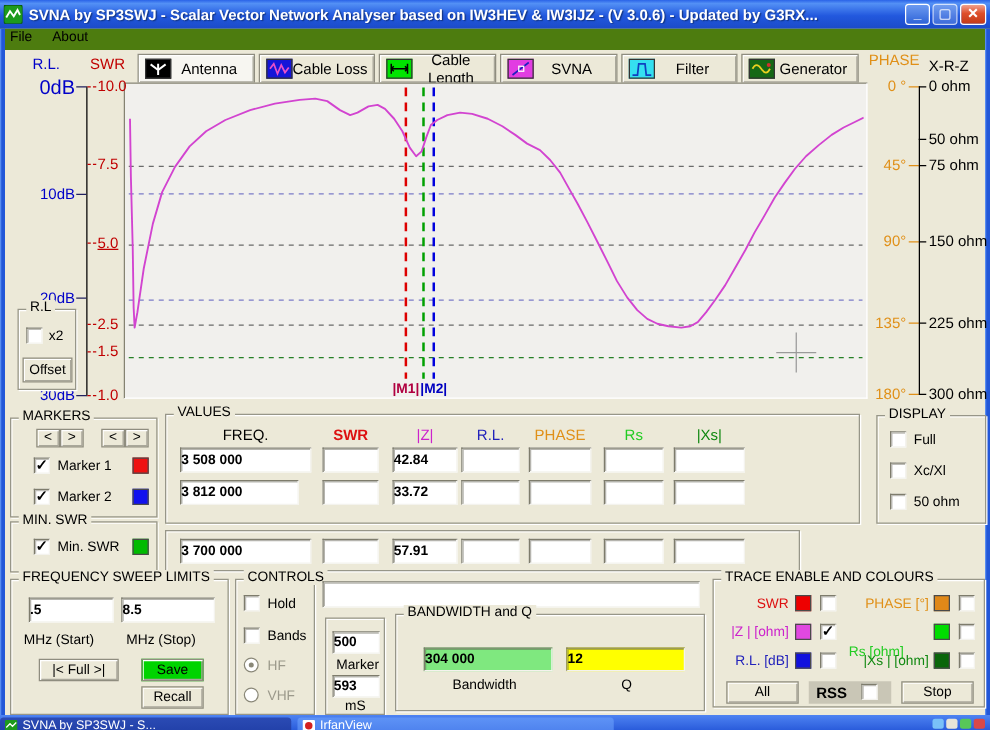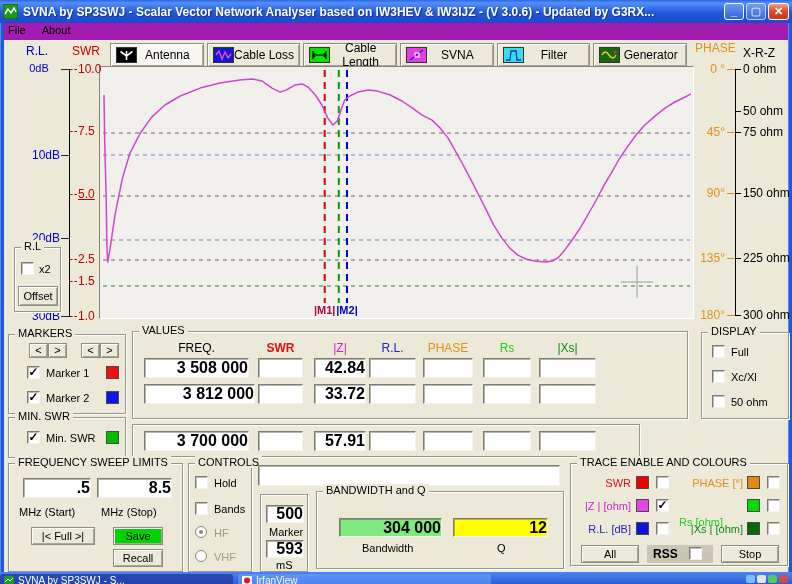--- a/index.html
+++ b/index.html
@@ -12,21 +12,21 @@
     background:linear-gradient(180deg,#2A63E8 0%,#5390F5 12%,#2258DE 55%,#1B4BC8 100%);
     display:flex;align-items:center;padding:0 3px;}
   #title-text{color:#fff;font-weight:bold;font-size:12px;margin-left:5px;white-space:nowrap;overflow:hidden;
     text-shadow:1px 1px 1px #12337E;flex:1;}
   .winbtn{width:20px;height:17px;margin-left:2px;border:1px solid #fff;border-radius:3px;
     color:#fff;font-weight:bold;font-size:11px;line-height:15px;text-align:center;flex:none;}
   #btn-min{background:linear-gradient(180deg,#6C9AF0,#2E63D8);}
   #btn-max{background:linear-gradient(180deg,#7FA6EE,#4A77DE);opacity:.75;}
   #btn-close{background:linear-gradient(180deg,#F0A08C,#DE4E2A 45%,#C23A18);width:21px;}
   
-  #menubar{position:absolute;left:0;top:23px;width:792px;height:17px;background:#a21caf;display:flex;}
+  #menubar{position:absolute;left:0;top:23px;width:792px;height:17px;background:#4d7c0f;display:flex;}
   .menu-item{padding:1px 8px 0 8px;}
   
   .sideborder{position:absolute;top:23px;height:549px;width:4px;background:#2257D8;box-shadow:inset 1px 0 0 #578CF0;}
   
   #toolbar{position:absolute;left:110px;top:43px;width:580px;height:24px;display:flex;}
   .tbtn{flex:1;margin-right:3px;background:#ECE9D8;border:1px solid #8F8D7F;
     box-shadow:inset 1px 1px 0 #FFF,inset -1px -1px 0 #A9A79A;
     display:flex;align-items:center;padding:0 5px;}
   .tbtn.active{background:#F7F6F1;}
   .tbicon{width:21px;height:16px;flex:none;border:1px solid #333;}
@@ -37,21 +37,21 @@
   #plotframe{position:absolute;left:99px;top:66px;width:595px;height:253px;background:#F1F0ED;
     border:1px solid;border-color:#858371 #FFF #FFF #858371;}
   
   .grp{position:absolute;border:1px solid #979688;box-shadow:inset 1px 1px 0 #FFF,1px 1px 0 #FFF;}
   .legend{position:absolute;top:-8px;left:6px;background:#ECE9D8;padding:0 3px;font-size:11px;white-space:nowrap;}
   
   .btn{position:absolute;background:#ECE9D8;border:1px solid #8F8D7F;
     box-shadow:inset 1px 1px 0 #FFF,inset -1px -1px 0 #A9A79A;text-align:center;font-size:11px;}
   .inp{position:absolute;background:#fff;border:1px solid;border-color:#7E7C6C #F4F3EE #F4F3EE #7E7C6C;
     box-shadow:inset 1px 1px 0 rgba(90,88,76,.45);}
-  .num{font-weight:bold;font-size:16px;text-align:right;}
+  .num{font-weight:bold;font-size:11px;text-align:left;}
   .cb{position:absolute;width:13px;height:13px;background:#fff;border:1px solid;
     border-color:#7E7C6C #F4F3EE #F4F3EE #7E7C6C;box-shadow:inset 1px 1px 0 rgba(90,88,76,.4);
     font-size:12px;font-weight:bold;line-height:11px;text-align:center;}
   .radio{position:absolute;width:12px;height:12px;border-radius:50%;background:#fff;border:1px solid #8A8878;}
   .radio.on::after{content:"";position:absolute;left:3px;top:3px;width:4px;height:4px;border-radius:50%;background:#8A8878;}
   .swatch{position:absolute;width:13px;height:13px;border:1px solid #4A4A4A;}
   .lbl{position:absolute;white-space:nowrap;}
   .gray{color:#9B998B;}
   
   #taskbar{position:absolute;left:0;top:572px;width:792px;height:12px;overflow:hidden;
@@ -155,21 +155,21 @@
       <line x1="338.8" x2="338.8" y1="70" y2="303" stroke="#00A000" stroke-width="2" stroke-dasharray="7 5"></line>
       <line x1="347.01800000000003" x2="347.01800000000003" y1="70" y2="303" stroke="#0000DD" stroke-width="2" stroke-dasharray="7 5"></line>
       <text x="347.01800000000003" y="314" fill="#0000C0" text-anchor="middle" font-size="11" font-weight="bold" font-family="Liberation Sans, sans-serif">|M2|</text>
       <polyline points="104.0,95.0 104.7,141.1 106.2,199.2 106.9,246.0 107.7,262.1 109.9,249.9 115.0,214.8 122.3,178.9 129.7,153.7 140.0,133.5 151.7,117.1 164.9,105.0 180.3,96.0 200.1,88.1 219.9,82.9 239.7,79.9 252.2,78.9 261.8,80.9 272.0,88.1 280.1,92.1 286.0,90.1 294.8,85.1 302.1,83.9 308.0,87.1 315.3,95.0 321.9,105.0 327.8,118.1 332.9,125.0 337.3,121.1 341.0,109.9 344.7,100.0 349.8,96.0 357.9,92.1 368.1,90.1 377.7,91.1 390.2,95.0 401.9,101.0 412.2,107.9 421.7,114.9 432.0,120.1 440.1,128.0 448.1,138.1 454.7,149.9 462.1,163.0 470.1,178.1 478.2,194.0 486.3,210.1 493.6,224.9 501.7,237.9 509.8,248.1 517.8,255.1 525.9,259.0 534.7,261.0 545.0,262.1 552.3,261.0 558.2,257.7 564.8,249.9 572.1,240.0 580.2,228.1 588.3,214.0 596.3,200.0 603.7,185.9 611.8,172.1 619.8,158.0 627.9,146.1 636.0,135.0 644.8,125.0 655.0,116.1 665.3,107.9 674.9,102.0 685.1,97.0 691.0,94.0" fill="none" stroke="#D244D0" stroke-width="1.5" stroke-linejoin="round"></polyline>
       <line x1="621" x2="653" y1="282" y2="282" stroke="#9A9A9A"></line>
       <line x1="637" x2="637" y1="266" y2="298" stroke="#9A9A9A"></line>
     </svg>
   <div id="left-axis">
       <div style="position: absolute; left: 69px; top: 69px; width: 1px; height: 248px; background: rgb(0, 0, 0);"></div>
       <div style="position: absolute; left: 61px; top: 69px; width: 8px; height: 1px; background: rgb(32, 32, 96);"></div>
-      <div style="position: absolute; left: 18px; top: 62px; width: 42px; text-align: center; color: rgb(0, 0, 200); font-size: 11px;">0dB</div>
+      <div style="position: absolute; left: 18px; top: 62px; width: 42px; text-align: right; color: rgb(0, 0, 200); font-size: 16px;">0dB</div>
       <div style="position: absolute; left: 61px; top: 155px; width: 8px; height: 1px; background: rgb(32, 32, 96);"></div>
       <div style="position: absolute; left: 18px; top: 148px; width: 42px; text-align: right; color: rgb(0, 0, 200); font-size: 12px;">10dB</div>
       <div style="position: absolute; left: 61px; top: 238px; width: 8px; height: 1px; background: rgb(32, 32, 96);"></div>
       <div style="position: absolute; left: 18px; top: 231px; width: 42px; text-align: right; color: rgb(0, 0, 200); font-size: 12px;">20dB</div>
       <div style="position: absolute; left: 61px; top: 316px; width: 8px; height: 1px; background: rgb(32, 32, 96);"></div>
       <div style="position: absolute; left: 18px; top: 309px; width: 42px; text-align: right; color: rgb(0, 0, 200); font-size: 12px;">30dB</div>
       <div style="position: absolute; left: 70px; top: 69px; width: 7px; height: 1px; border-top: 1px dashed rgb(192, 0, 0);"></div>
       <div style="position: absolute; left: 78px; top: 62px; color: rgb(192, 0, 0); font-size: 12px;">10.0</div>
       <div style="position: absolute; left: 70px; top: 131px; width: 7px; height: 1px; border-top: 1px dashed rgb(192, 0, 0);"></div>
       <div style="position: absolute; left: 78px; top: 124px; color: rgb(192, 0, 0); font-size: 12px;">7.5</div>
@@ -238,21 +238,21 @@
       <div style="position: absolute; left: 290px; top: 9px; width: 50px; text-align: center; color: rgb(224, 144, 24); font-size: 12px;">PHASE</div>
       <div style="position: absolute; left: 350px; top: 9px; width: 48px; text-align: center; color: rgb(34, 204, 34); font-size: 12px;">Rs</div>
       <div style="position: absolute; left: 406px; top: 9px; width: 57px; text-align: center; color: rgb(17, 136, 17); font-size: 12px;">|Xs|</div>
       <div class="inp num" style="left: 11px; top: 26px; width: 105px; height: 20px; line-height: 18px;">3 508 000</div>
       <div class="inp num" style="left: 125px; top: 26px; width: 45px; height: 20px; line-height: 18px;"></div>
       <div class="inp num" style="left: 181px; top: 26px; width: 52px; height: 20px; line-height: 18px;">42.84</div>
       <div class="inp num" style="left: 236px; top: 26px; width: 47px; height: 20px; line-height: 18px;"></div>
       <div class="inp num" style="left: 290px; top: 26px; width: 50px; height: 20px; line-height: 18px;"></div>
       <div class="inp num" style="left: 350px; top: 26px; width: 48px; height: 20px; line-height: 18px;"></div>
       <div class="inp num" style="left: 406px; top: 26px; width: 57px; height: 20px; line-height: 18px;"></div>
-      <div class="inp num" style="left: 11px; top: 52px; width: 111px; height: 20px; line-height: 18px;">3 812 000</div>
+      <div class="inp num" style="left: 11px; top: 52px; width: 95px; height: 20px; line-height: 18px;">3 812 000</div>
       <div class="inp num" style="left: 125px; top: 52px; width: 45px; height: 20px; line-height: 18px;"></div>
       <div class="inp num" style="left: 181px; top: 52px; width: 52px; height: 20px; line-height: 18px;">33.72</div>
       <div class="inp num" style="left: 236px; top: 52px; width: 47px; height: 20px; line-height: 18px;"></div>
       <div class="inp num" style="left: 290px; top: 52px; width: 50px; height: 20px; line-height: 18px;"></div>
       <div class="inp num" style="left: 350px; top: 52px; width: 48px; height: 20px; line-height: 18px;"></div>
       <div class="inp num" style="left: 406px; top: 52px; width: 57px; height: 20px; line-height: 18px;"></div>
     </div>
 
   <div class="grp" id="grp-display" style="left:701px;top:332px;width:88px;height:87px;">
     <span class="legend">DISPLAY</span>

